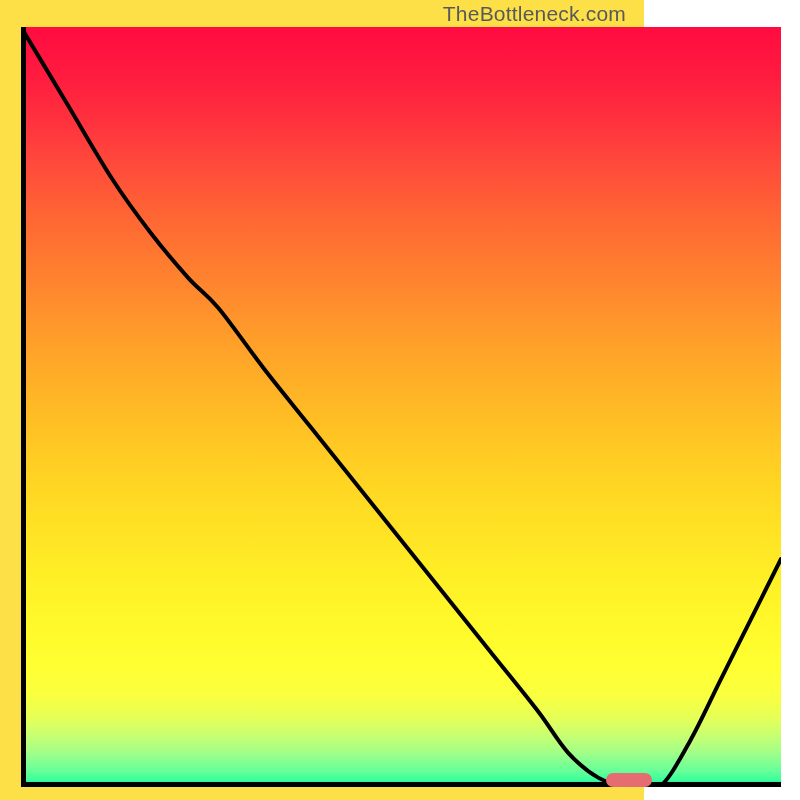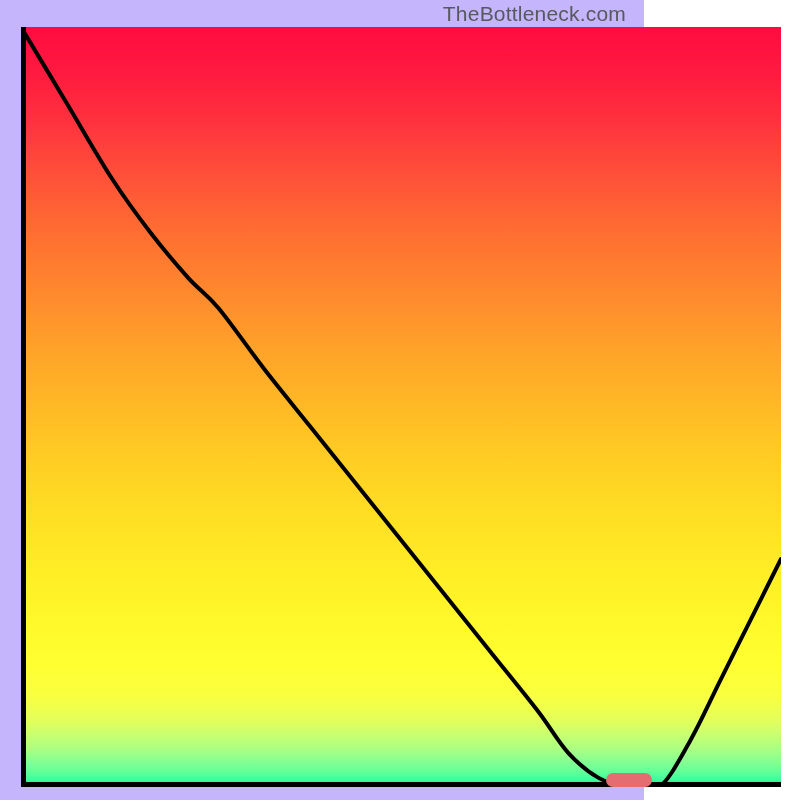--- a/index.html
+++ b/index.html
@@ -1,21 +1,21 @@
 <!DOCTYPE html>
 <html><head>
 <meta charset="utf-8">
 <style>
   * { margin: 0; padding: 0; box-sizing: border-box; }
   html, body { width: 800px; height: 800px; background: #fff; }
   .container {
     width: 644px;
     height: 800px;
     position: relative;
-    background: #c4b5fd;
+    background: #fde047;
   }
   .watermark {
     position: absolute;
     top: 2px;
     right: 18px;
     font-family: Arial, Helvetica, sans-serif;
     font-size: 21px;
     color: #58595b;
     font-weight: 400;
     letter-spacing: 0.2px;

